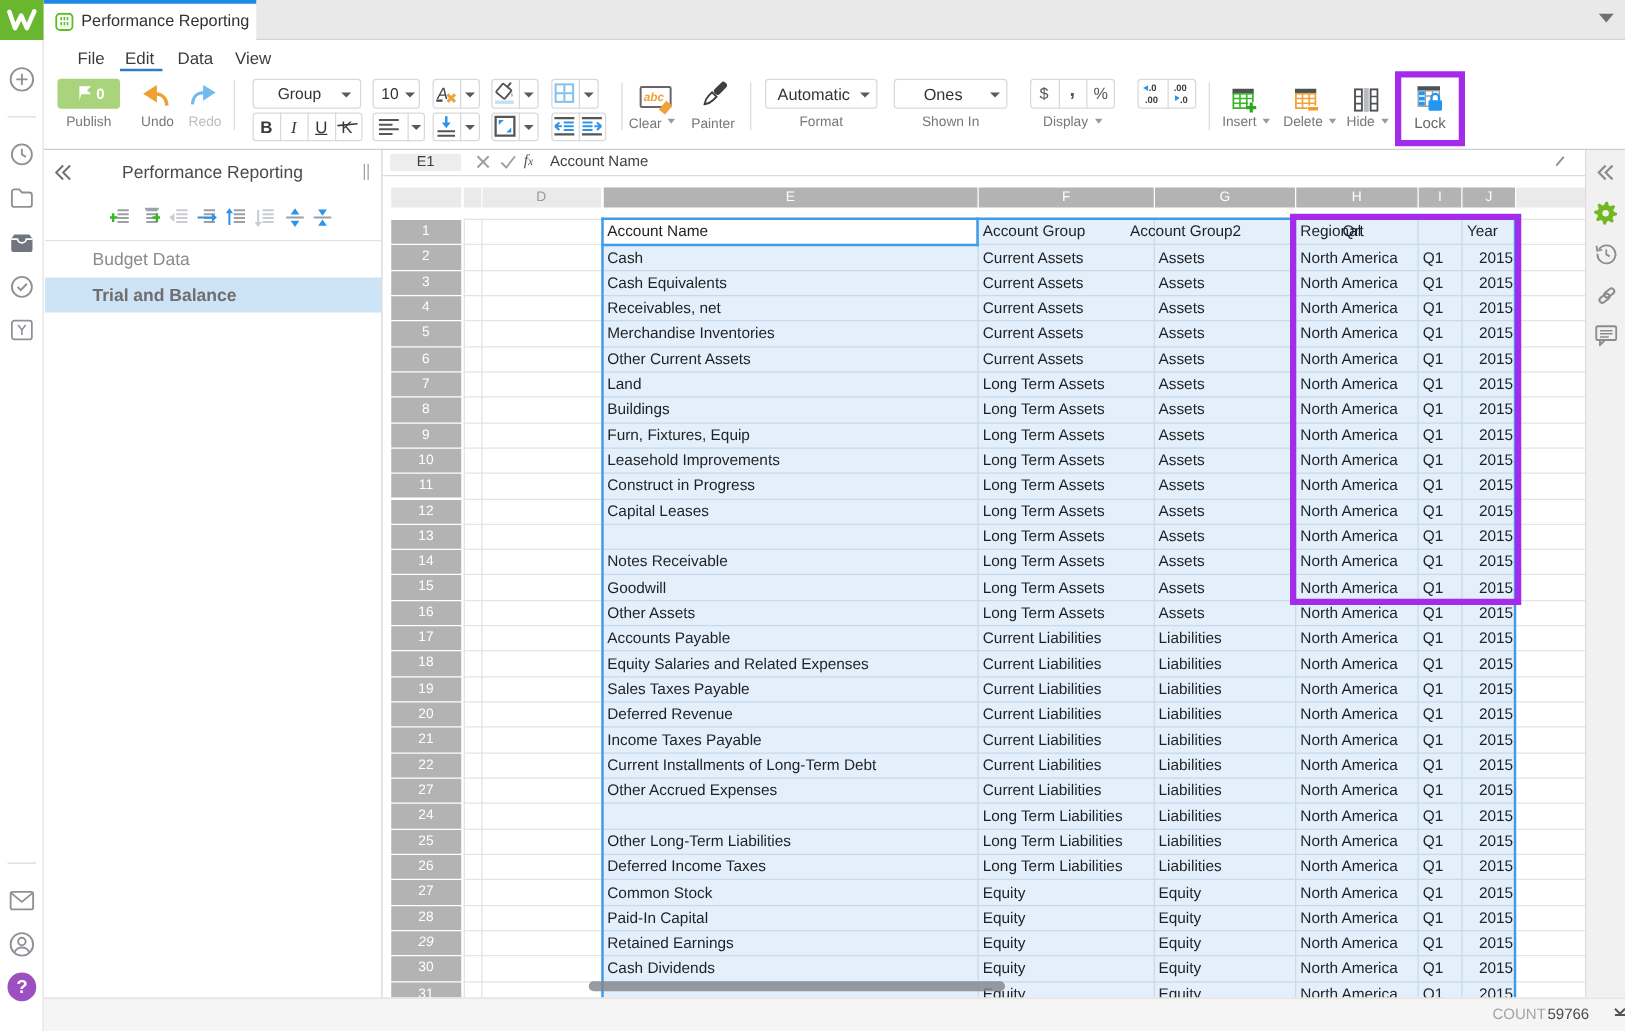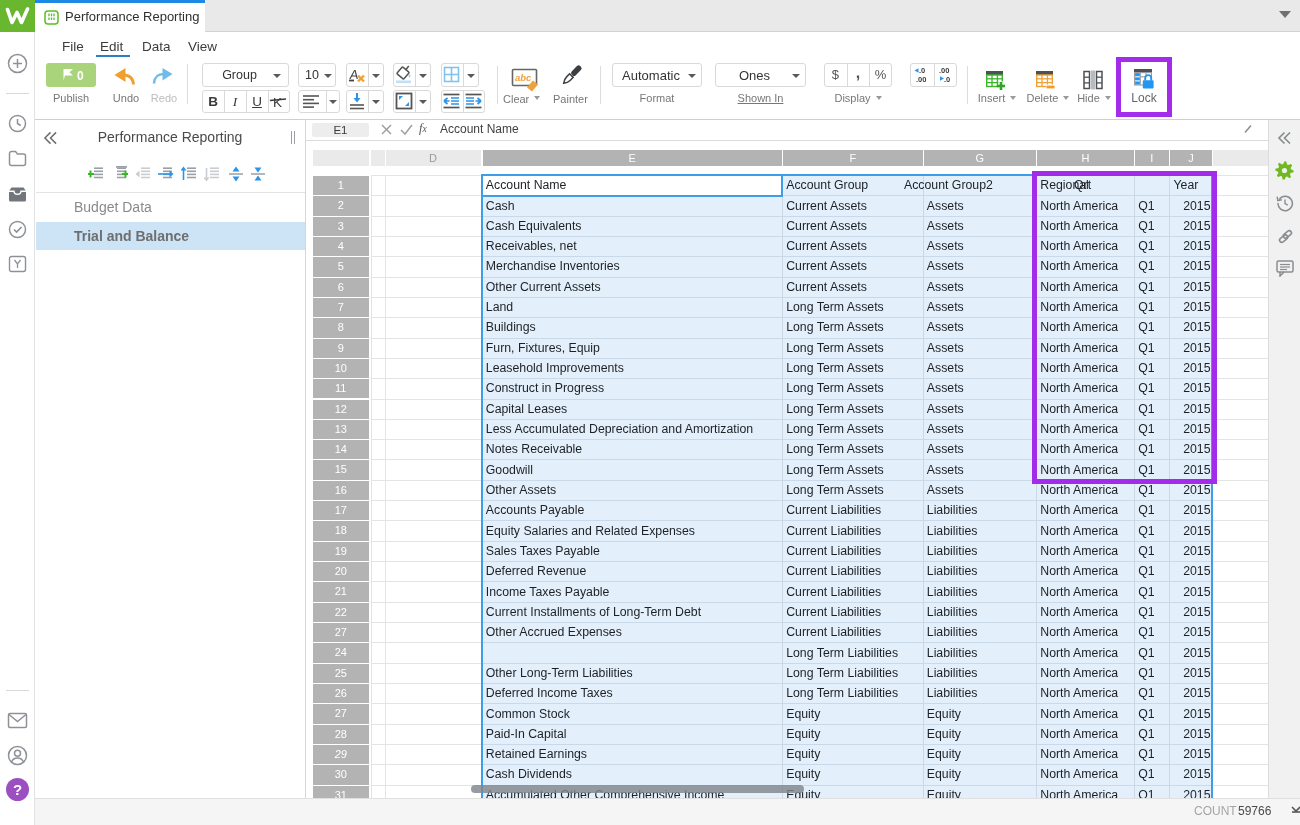--- a/index.html
+++ b/index.html
@@ -208,21 +208,21 @@
     </svg>
 <div class="a" style="left:553px;top:92.5px;font-size:11px;color:#777;">Painter</div>
 <div class="vdiv" style="left:600px;top:66px;height:38px;"></div>
 <div class="tbtn" style="left:612px;top:63px;width:90px;height:24px;"></div>
 <div class="a" style="left:612px;top:67.5px;width:78px;text-align:center;font-size:13px;color:#333;">Automatic</div>
 <div class="a carw" style="left:688px;top:74px;"><span class="car"></span></div>
 <div class="lbl" style="left:612px;top:92px;width:90px;">Format</div>
 <div class="tbtn" style="left:715px;top:63px;width:91px;height:24px;"></div>
 <div class="a" style="left:715px;top:67.5px;width:79px;text-align:center;font-size:13px;color:#333;">Ones</div>
 <div class="a carw" style="left:792px;top:74px;"><span class="car"></span></div>
-<div class="lbl" style="left:715px;top:92px;width:91px;text-decoration:underline;">Shown In</div>
+<div class="lbl" style="left:715px;top:92px;width:91px;">Shown In</div>
 <div class="tbtn" style="left:824px;top:63px;width:68px;height:24px;"></div>
 <div class="a" style="left:846.6px;top:63px;width:1px;height:24px;background:#d9d9d9;"></div>
 <div class="a" style="left:869.2px;top:63px;width:1px;height:24px;background:#d9d9d9;"></div>
 <div class="a" style="left:824px;top:67px;width:22.6px;text-align:center;font-size:13px;color:#555;">$</div>
 <div class="a" style="left:846.6px;top:64px;width:22.6px;text-align:center;font-size:16px;font-weight:bold;color:#555;">,</div>
 <div class="a" style="left:869.2px;top:67px;width:22.8px;text-align:center;font-size:13px;color:#555;">%</div>
 <div class="lbl" style="left:824px;top:92px;width:68px;">Display <span class="carl"></span></div>
 <div class="tbtn" style="left:910px;top:63px;width:47px;height:24px;"></div>
 <div class="a" style="left:933.5px;top:63px;width:1px;height:24px;background:#d9d9d9;"></div>
 <svg class="a" style="left:911px;top:65px" width="45" height="20" viewBox="0 0 45 20">
@@ -640,21 +640,20 @@
 <div class="ct" style="left:926.8px;top:379.40px;">Assets</div>
 <div class="ct" style="left:1040.3px;top:379.40px;">North America</div>
 <div class="ct" style="left:1138.3px;top:379.40px;">Q1</div>
 <div class="ct" style="right:89.5px;top:379.40px;">2015</div>
 <div class="ct" style="left:485.8px;top:399.72px;">Capital Leases</div>
 <div class="ct" style="left:786.2px;top:399.72px;">Long Term Assets</div>
 <div class="ct" style="left:926.8px;top:399.72px;">Assets</div>
 <div class="ct" style="left:1040.3px;top:399.72px;">North America</div>
 <div class="ct" style="left:1138.3px;top:399.72px;">Q1</div>
 <div class="ct" style="right:89.5px;top:399.72px;">2015</div>
-<div class="ct" style="left:485.8px;top:420.04px;">Less Accumulated Depreciation and Amortization</div>
 <div class="ct" style="left:786.2px;top:420.04px;">Long Term Assets</div>
 <div class="ct" style="left:926.8px;top:420.04px;">Assets</div>
 <div class="ct" style="left:1040.3px;top:420.04px;">North America</div>
 <div class="ct" style="left:1138.3px;top:420.04px;">Q1</div>
 <div class="ct" style="right:89.5px;top:420.04px;">2015</div>
 <div class="ct" style="left:485.8px;top:440.36px;">Notes Receivable</div>
 <div class="ct" style="left:786.2px;top:440.36px;">Long Term Assets</div>
 <div class="ct" style="left:926.8px;top:440.36px;">Assets</div>
 <div class="ct" style="left:1040.3px;top:440.36px;">North America</div>
 <div class="ct" style="left:1138.3px;top:440.36px;">Q1</div>
@@ -747,21 +746,20 @@
 <div class="ct" style="left:926.8px;top:745.16px;">Equity</div>
 <div class="ct" style="left:1040.3px;top:745.16px;">North America</div>
 <div class="ct" style="left:1138.3px;top:745.16px;">Q1</div>
 <div class="ct" style="right:89.5px;top:745.16px;">2015</div>
 <div class="ct" style="left:485.8px;top:765.48px;">Cash Dividends</div>
 <div class="ct" style="left:786.2px;top:765.48px;">Equity</div>
 <div class="ct" style="left:926.8px;top:765.48px;">Equity</div>
 <div class="ct" style="left:1040.3px;top:765.48px;">North America</div>
 <div class="ct" style="left:1138.3px;top:765.48px;">Q1</div>
 <div class="ct" style="right:89.5px;top:765.48px;">2015</div>
-<div class="ct" style="left:485.8px;top:785.80px;">Accumulated Other Comprehensive Income</div>
 <div class="ct" style="left:786.2px;top:785.80px;">Equity</div>
 <div class="ct" style="left:926.8px;top:785.80px;">Equity</div>
 <div class="ct" style="left:1040.3px;top:785.80px;">North America</div>
 <div class="ct" style="left:1138.3px;top:785.80px;">Q1</div>
 <div class="ct" style="right:89.5px;top:785.80px;">2015</div>
 <div class="a" style="left:480.5px;top:174px;width:732.8px;height:2px;background:#3f9ce8;"></div>
 <div class="a" style="left:480.5px;top:174px;width:2px;height:624px;background:#3f9ce8;"></div>
 <div class="a" style="left:1211.3px;top:174px;width:2px;height:624px;background:#3f9ce8;"></div>
 <div class="a" style="left:480.5px;top:195.4px;width:302.4px;height:2px;background:#3f9ce8;"></div>
 <div class="a" style="left:780.9px;top:174px;width:2px;height:23.4px;background:#3f9ce8;"></div>

